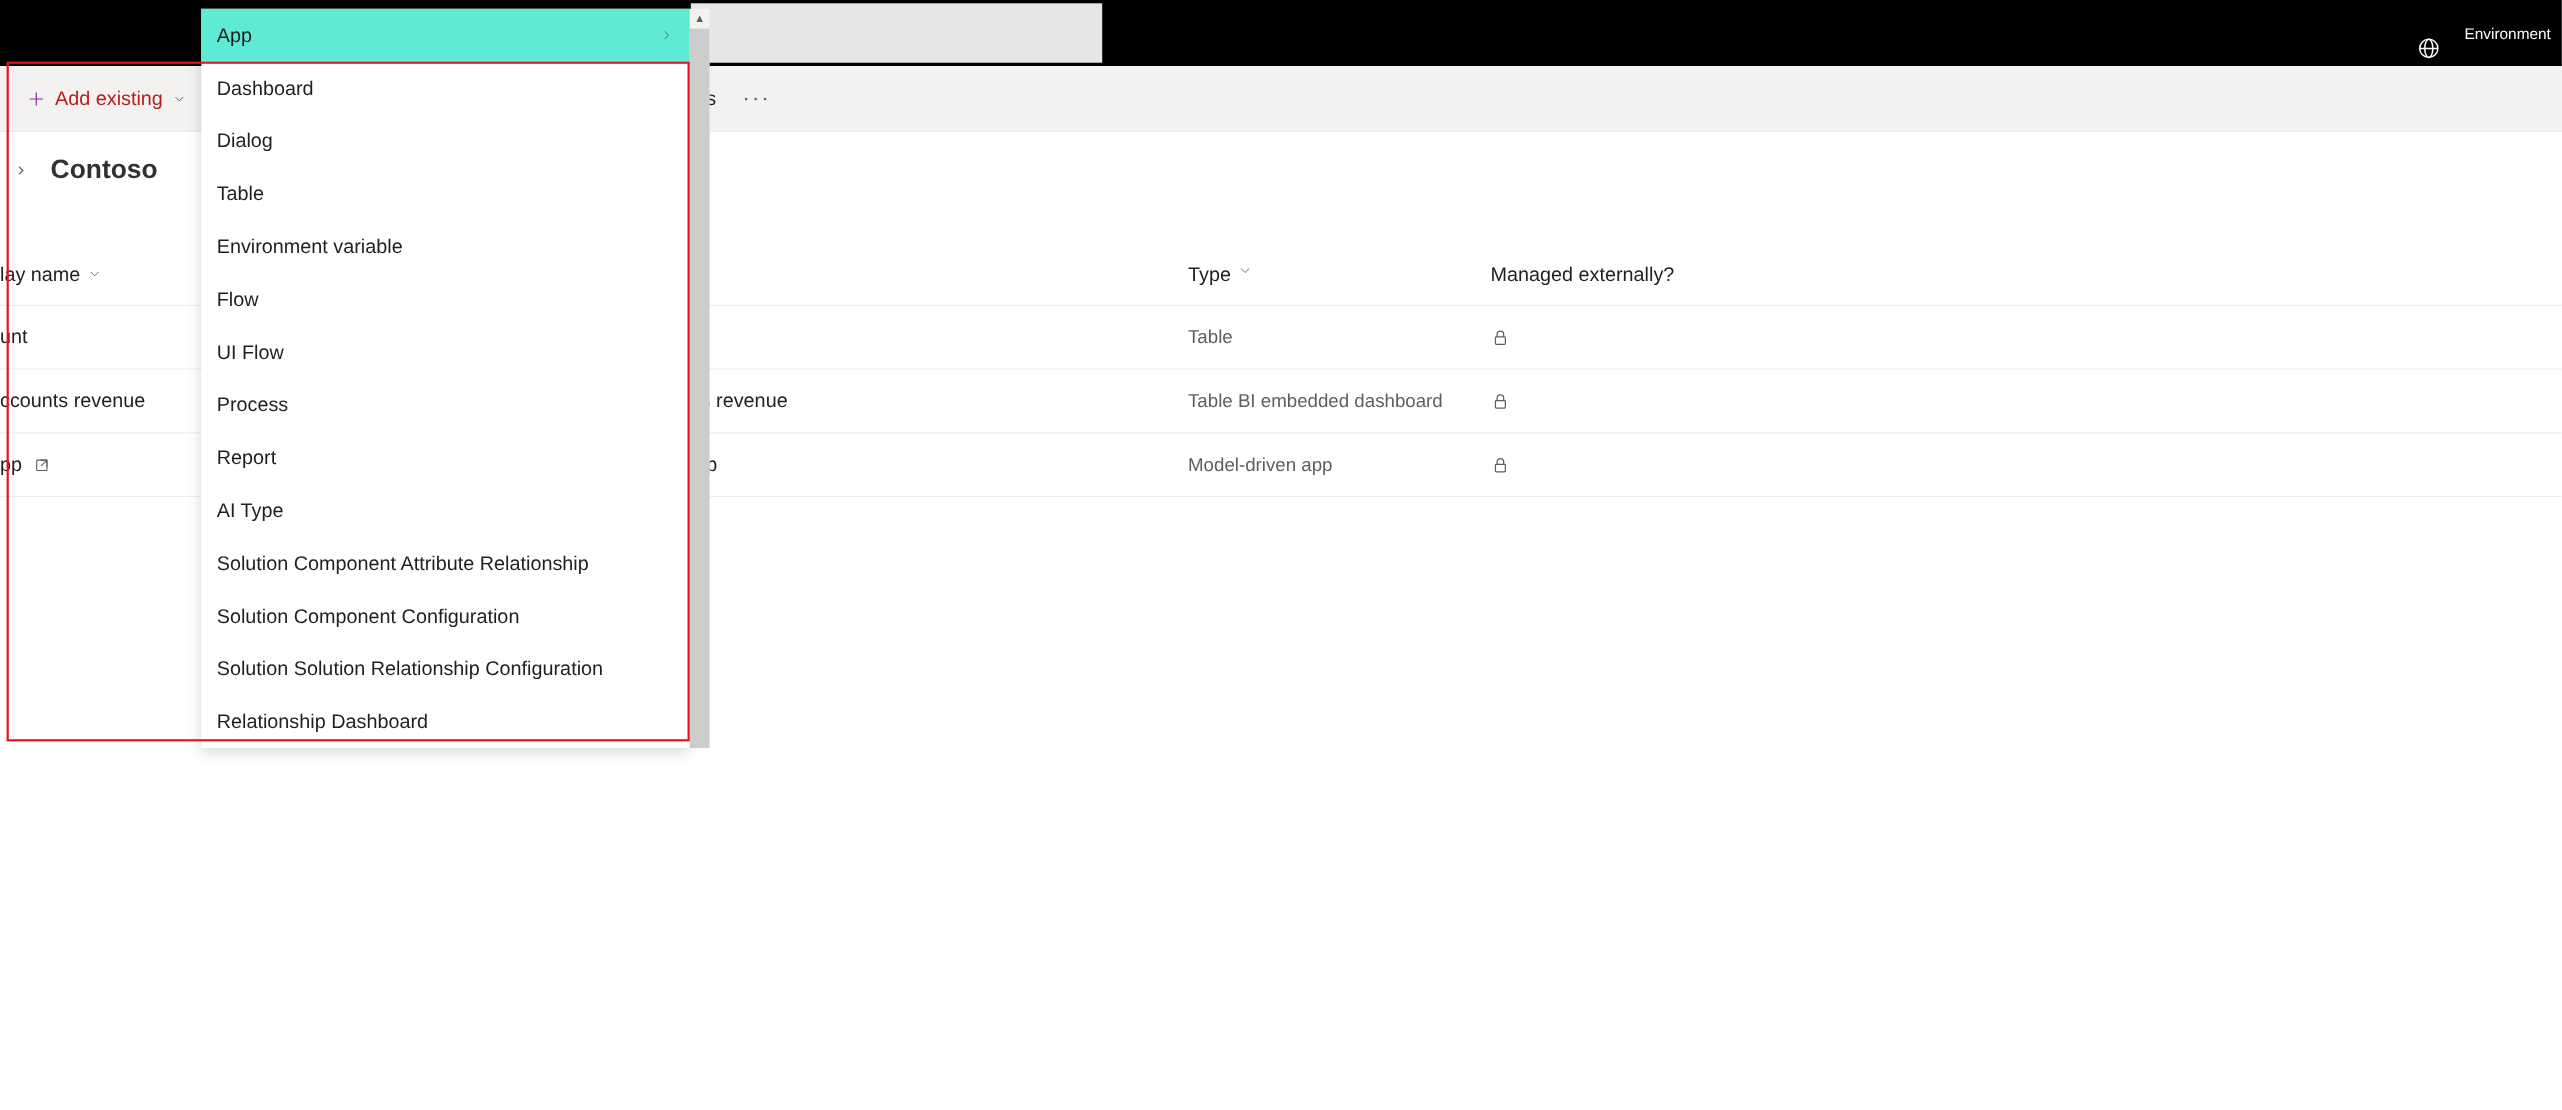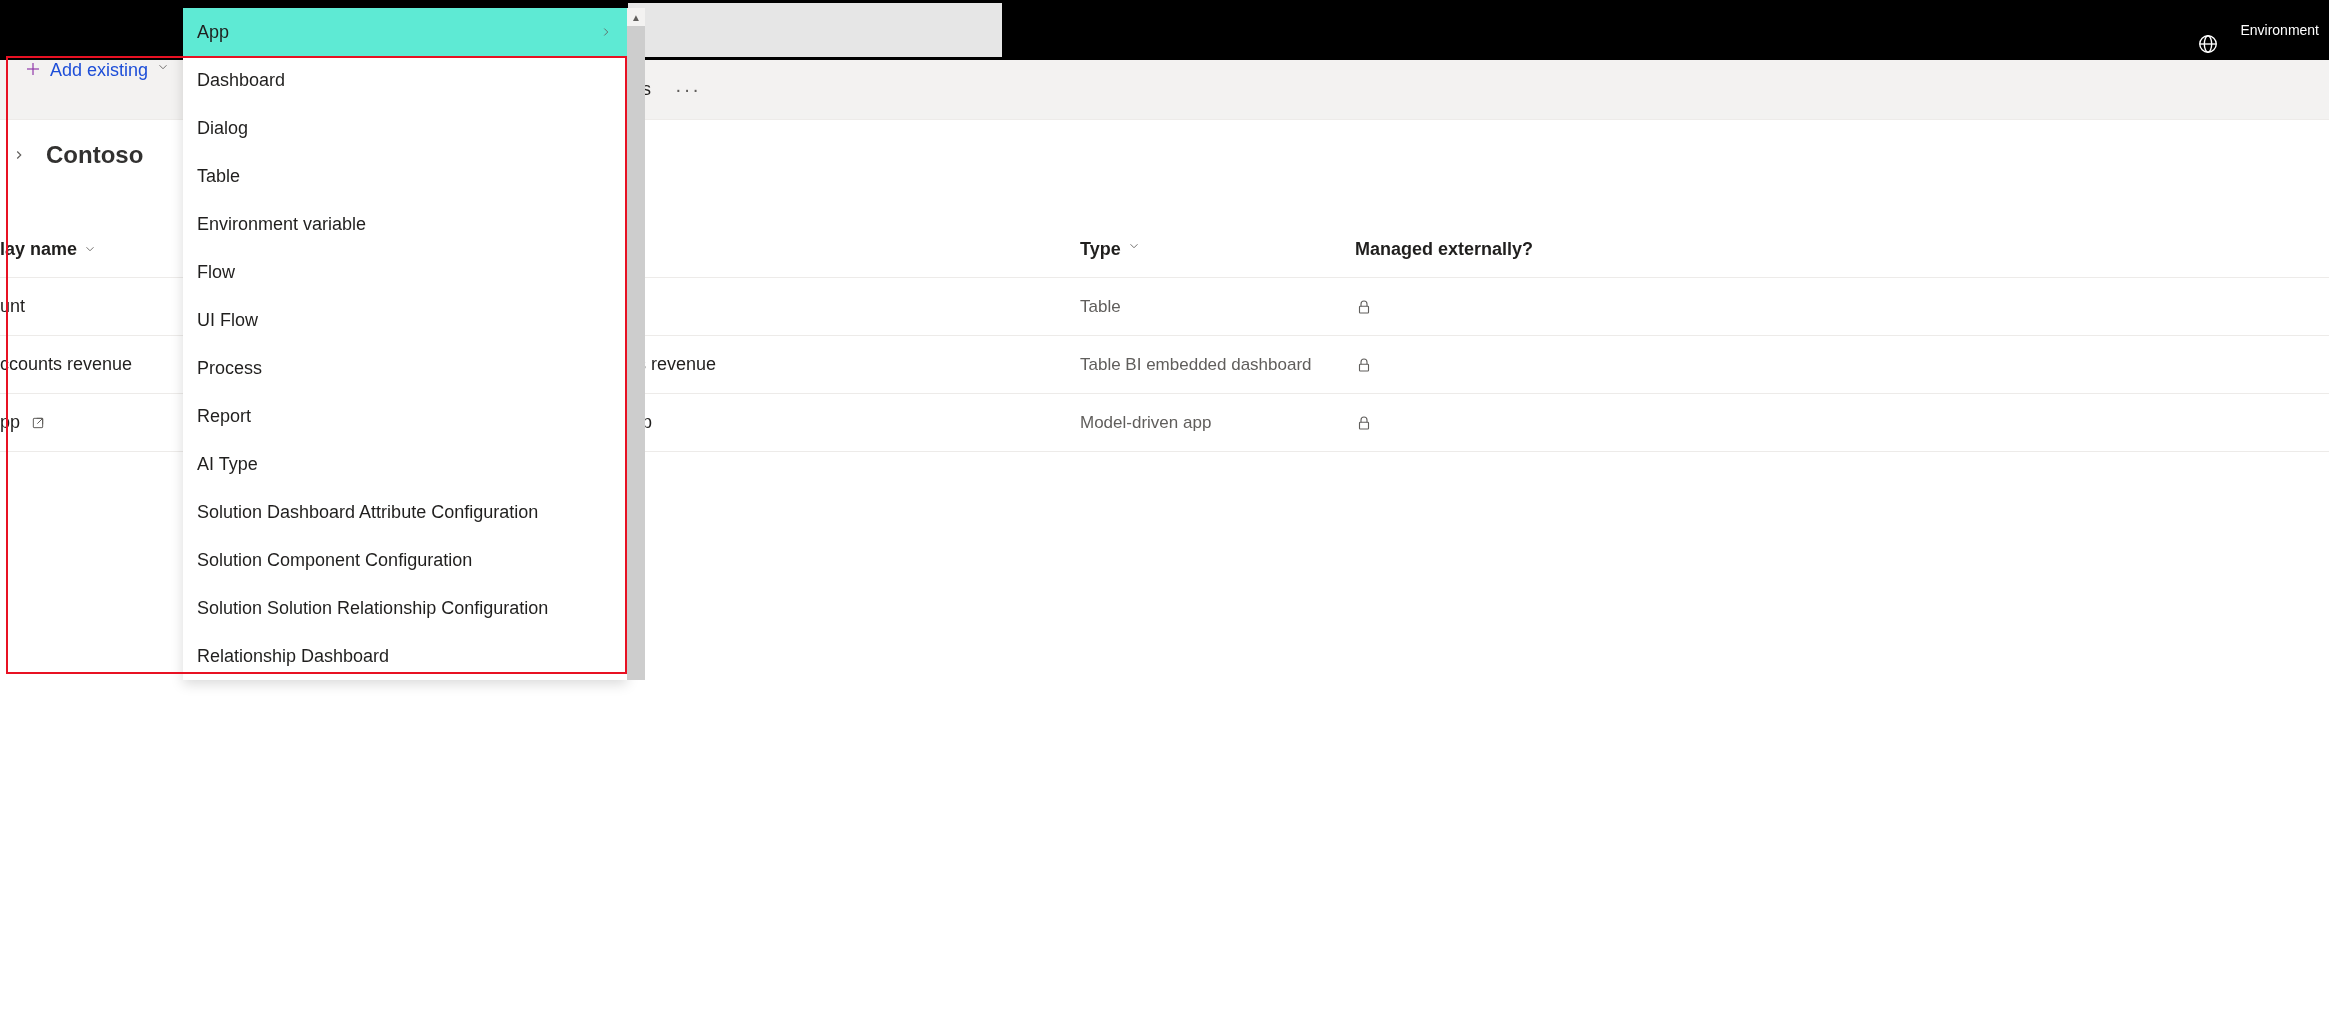--- a/index.html
+++ b/index.html
@@ -53,25 +53,26 @@
       height: 60px;
       background: #f3f2f1;
       border-bottom: 1px solid #edebe9;
       display: flex;
       align-items: center;
       padding-left: 12px;
       position: relative;
     }
     .cmd-btn {
       display: flex;
+      align-items: center;
       gap: 8px;
       height: 100%;
       padding: 0 12px;
       font-size: 18px;
-      color: #1d4ed8;
+      color: #b91c1c;
       cursor: pointer;
       background: transparent;
       border: none;
     }
     .plus-icon {
       width: 18px;
       height: 18px;
       stroke: #8a2da5;
       stroke-width: 1.5;
       fill: none;
@@ -127,21 +128,20 @@
       display: grid;
       grid-template-columns: 1080px 275px 1fr;
       align-items: center;
       height: 58px;
       border-bottom: 1px solid #edebe9;
     }
     .thead-row {
       font-size: 18px;
       color: #201f1e;
       border-top: 1px solid transparent;
-      font-weight: bold;
     }
     .th-name {
       padding-left: 0px;
       display: flex;
       align-items: center;
       gap: 6px;
     }
     .th-type {
       display: flex;
       align-items: flex-start;
@@ -383,21 +383,21 @@
   <div class="menu-item">
     <span>Process</span>
   </div>
   <div class="menu-item">
     <span>Report</span>
   </div>
   <div class="menu-item">
     <span>AI Type</span>
   </div>
   <div class="menu-item">
-    <span>Solution Dashboard Attribute Configuration</span>
+    <span>Solution Component Attribute Relationship</span>
   </div>
   <div class="menu-item">
     <span>Solution Component Configuration</span>
   </div>
   <div class="menu-item">
     <span>Solution Solution Relationship Configuration</span>
   </div>
   <div class="menu-item">
     <span>Relationship Dashboard</span>
   </div>

